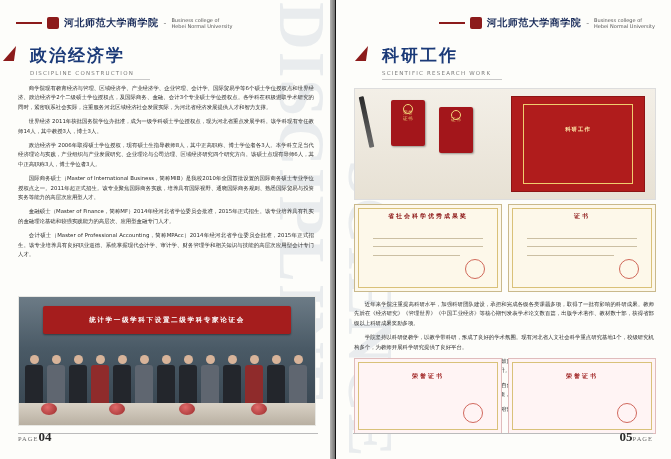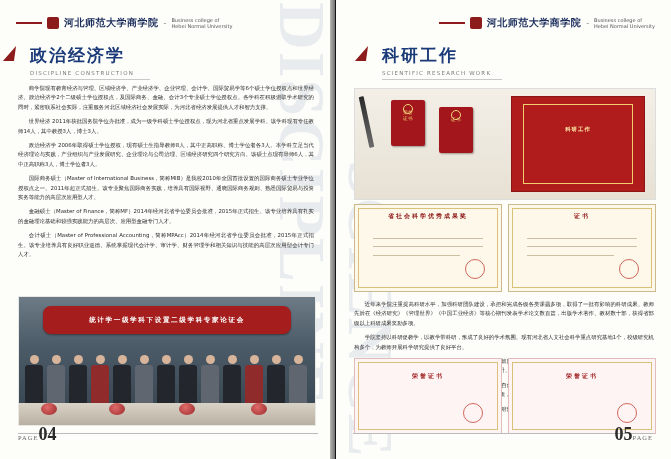--- a/index.html
+++ b/index.html
@@ -41,21 +41,21 @@
 
   
   .body{position:absolute;font-size:5.4px;line-height:9.4px;color:#2b2b2b;text-align:justify;}
   .para{margin-bottom:5px;text-indent:10.8px;}
 
   
   .photo{position:absolute;background:#3b4a55;overflow:hidden;border:1px solid #e8e8e4;}
   .grp-photo{left:18px;top:296px;width:296px;height:128px;
      background:linear-gradient(#6c7b86,#4a5a66 40%,#35424d);}
   .banner{position:absolute;left:8%;top:7%;width:84%;height:22%;background:#a51d1d;
-     border-radius:8px;display:flex;align-items:center;justify-content:center;
+     border-radius:2px;display:flex;align-items:center;justify-content:center;
      box-shadow:0 1px 2px rgba(0,0,0,.4);}
   .banner span{color:#fff;font-size:6.6px;font-weight:bold;letter-spacing:1.6px;}
   .people{position:absolute;left:0;bottom:16%;width:100%;height:50%;}
   .person{position:absolute;bottom:0;width:18px;}
   .p-head{width:9px;height:9px;border-radius:50%;background:#d8b49a;margin:0 auto 1px;}
   .p-body{width:18px;height:40px;background:#23262c;border-radius:3px 3px 0 0;}
   .p-body.light{background:#5f6670;}
   .p-body.red{background:#8f2b2b;}
   .table-front{position:absolute;left:0;bottom:0;width:100%;height:17%;
      background:linear-gradient(#d9d2c6,#b9b0a2);}
@@ -95,21 +95,21 @@
      font-size:6px;font-weight:bold;letter-spacing:2px;}
 
   
   .pgnum{position:absolute;bottom:14px;font-family:"Liberation Serif",serif;color:#6b6b6b;}
   .pgnum.l{left:18px;}
   .pgnum.r{right:18px;}
   .pg-rule{position:absolute;height:1px;background:#bbb;bottom:25px;}
   .pg-rule.l{left:18px;width:300px;}
   .pg-rule.r{right:18px;width:300px;}
   .pg-txt{font-size:6.5px;letter-spacing:1px;}
-  .pg-big{font-size:18px;font-weight:bold;color:#2b2b2b;}
+  .pg-big{font-size:13px;font-weight:bold;color:#2b2b2b;}
 </style>
 </head>
 <body>
 
 <div class="spread">
 
   <div class="page left">
     <div class="page-inner">
 
       <div class="watermark wm-left">DISCIPLINE</div>

